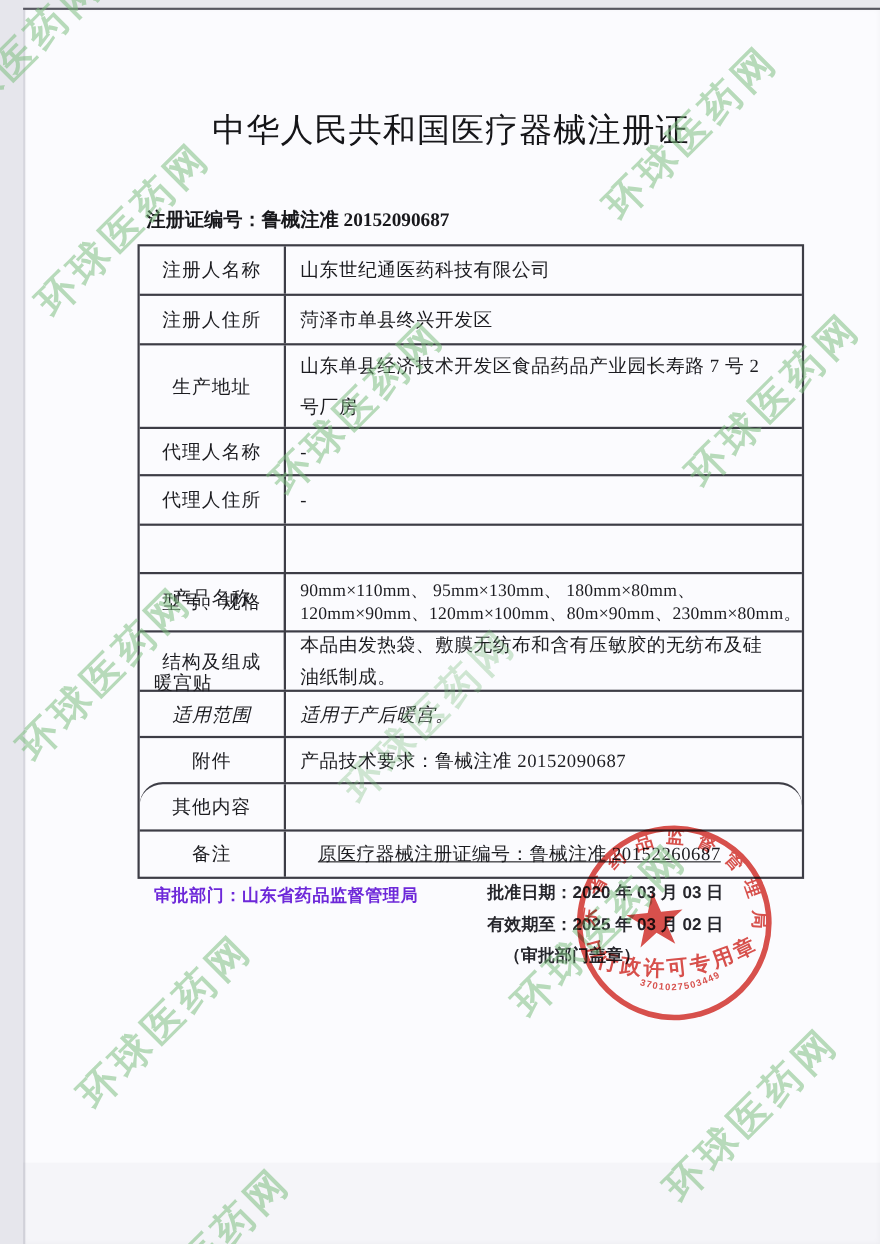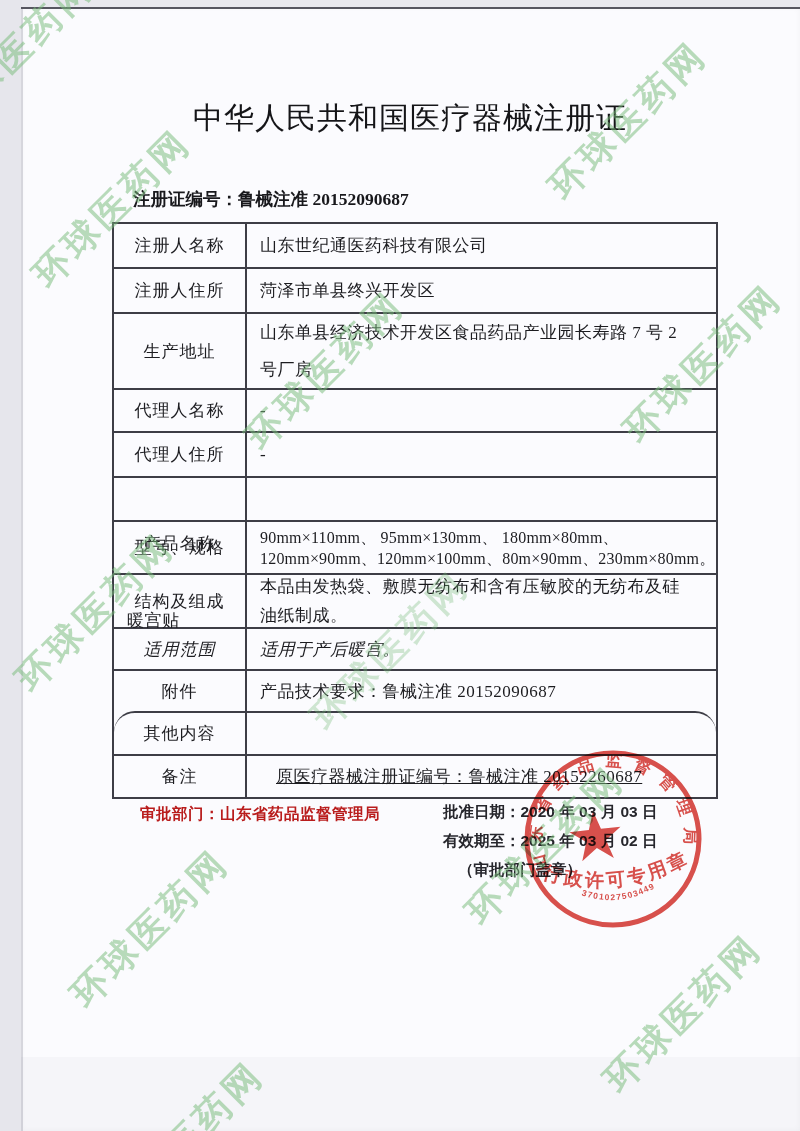--- a/index.html
+++ b/index.html
@@ -25,21 +25,21 @@
     position:absolute; left:0; top:98px; width:820px;
     text-align:center; font-size:30px; letter-spacing:1px; font-weight:500; color:#151518;
   }
   .reg-line {
     position:absolute; left:133px; top:187px;
     font-size:17.5px; font-weight:600; color:#18181c;
   }
 
   
   .cert-table {
-    position:absolute; left:112px; top:222px; width:602px;
+    position:absolute; left:125px; top:222px; width:602px;
     border:2px solid #3d3d46; background:transparent;
     font-size:17px;
   }
   .trow { display:flex; border-top:2px solid #3d3d46; }
   .trow:first-child { border-top:none; }
   .tlabel {
     width:131px; flex:0 0 131px; border-right:2px solid #3d3d46;
     display:flex; align-items:center; justify-content:center;
     text-align:center; letter-spacing:1px;
   }
@@ -55,21 +55,21 @@
   .r9 { height:40px; } .r10 { height:41px;border-radius:21px; } .r11 { height:41px; }
   .r2 .tval { line-height:37px; }
   .r6 .tval { font-size:16px; line-height:21px; letter-spacing:0.2px; }
   .r7 .tval { line-height:29px; }
   .r11 .tval { padding-left:29px;text-decoration:underline; }
 
   
   .dept-line {
     position:absolute; left:140px; top:804px;
     font-family:"Liberation Sans","DejaVu Sans",sans-serif;
-    font-weight:bold; font-size:15.5px; letter-spacing:0.5px; color:#b91c1c;
+    font-weight:bold; font-size:15.5px; letter-spacing:0.5px; color:#6d28d9;
   }
   .date-block {
     position:absolute; left:443px; top:797px;
     font-family:"Liberation Sans","DejaVu Sans",sans-serif;
     font-weight:bold; font-size:15.5px; line-height:29px; color:#26262c;
   }
   .date-block .seal-note { padding-left:15px; }
 
   
   .wm {

